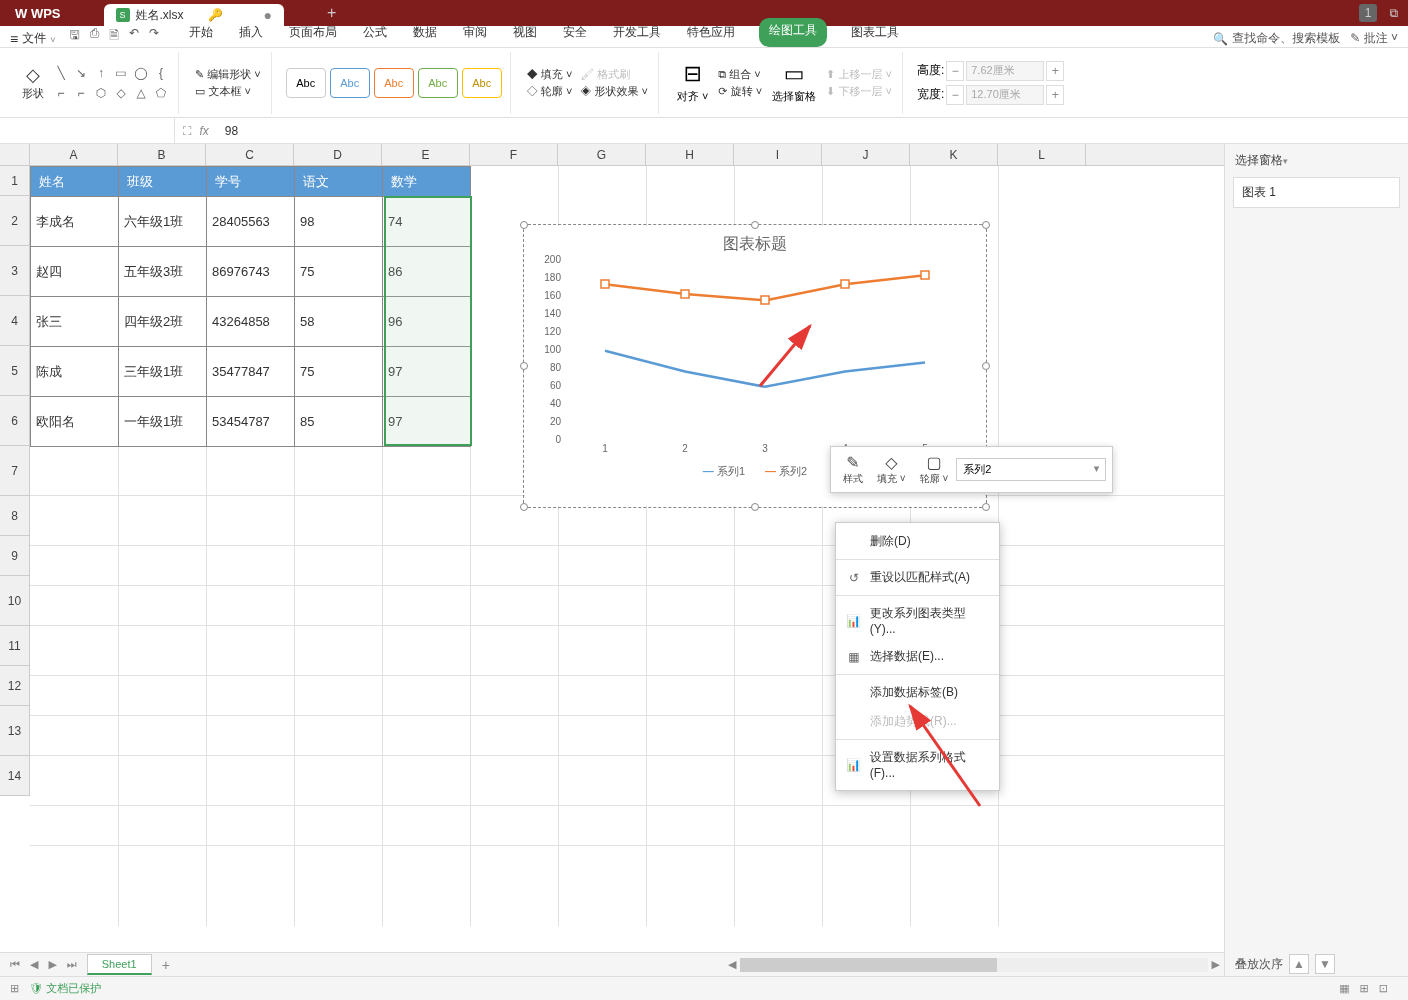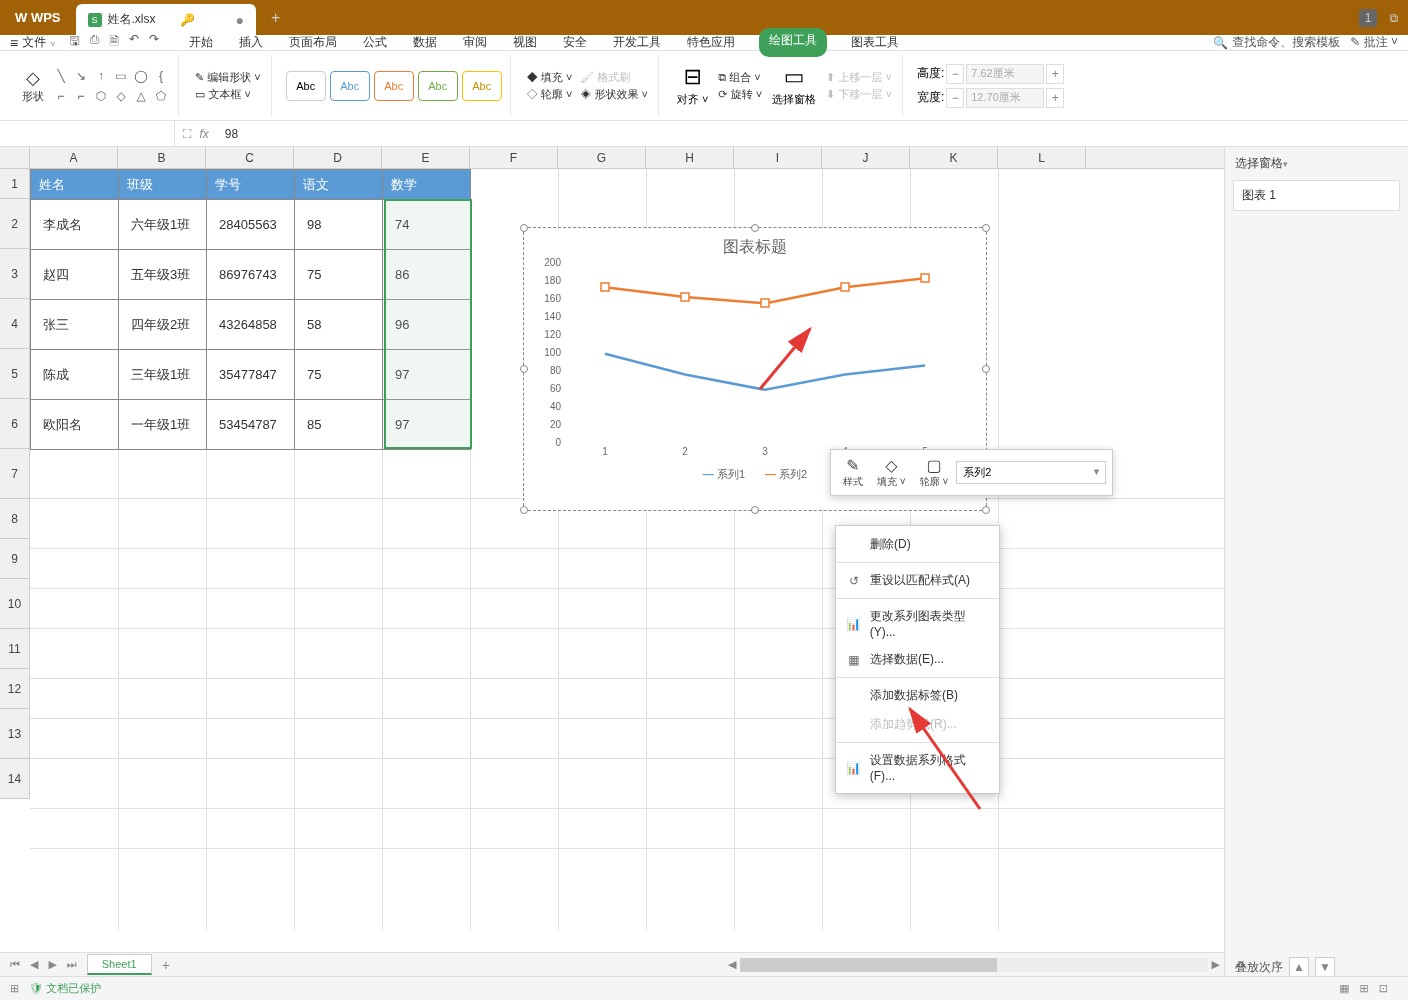--- a/index.html
+++ b/index.html
@@ -1,31 +1,31 @@
 <!DOCTYPE html>
 <html><head>
 <meta charset="utf-8">
 <style>
 * { margin: 0; padding: 0; box-sizing: border-box; font-family: "Microsoft YaHei", Arial, sans-serif; }
 body { width: 1408px; height: 1000px; background: #fff; font-size: 12px; overflow: hidden; position: relative; }
 
 
-.titlebar { height: 35px; background: #a16207; display: flex; align-items: center; color: #fff; }
+.titlebar { height: 26px; background: #7f1d1d; display: flex; align-items: center; color: #fff; gap: 28px; }
 .wps-logo { padding: 0 15px; font-weight: bold; font-size: 13px; }
 .titlebar-tabs { display: flex; height: 100%; }
 .titlebar-tab { background: #fff; color: #333; display: flex; align-items: center; padding: 0 12px; border-radius: 6px 6px 0 0; margin-top: 4px; position: relative; }
 .titlebar-tab .fileicon { width: 14px; height: 14px; background: #3fa05a; border-radius: 2px; margin-right: 6px; display: inline-flex; align-items: center; justify-content: center; color: #fff; font-size: 9px; }
 .titlebar-tab-close { margin-left: 40px; color: #888; font-size: 14px; }
 .titlebar-tab-key { margin-left: 25px; color: #aaa; }
 .titlebar-addtab { color: #ccc; font-size: 16px; padding: 0 15px; }
 .titlebar-right { margin-left: auto; display: flex; align-items: center; padding-right: 10px; gap: 12px; color: #ccc; }
 .titlebar-right .badge { background: #666; padding: 2px 6px; border-radius: 3px; }
 
 
-.maintabs { height: 16px; background: #fff; border-bottom: 1px solid #e0e0e0; display: flex; align-items: center; padding: 0 10px; gap: 8px; }
+.maintabs { height: 22px; background: #fff; border-bottom: 1px solid #e0e0e0; display: flex; align-items: flex-end; padding: 0 10px; gap: 8px; }
 .filemenu { display: flex; align-items: center; gap: 4px; font-size: 12px; color: #333; }
 .hamburger { display: inline-block; }
 .hamburger::before { content: "≡"; font-size: 14px; }
 .dropdown-caret::after { content: " ˅"; font-size: 9px; color: #888; }
 .qat { display: flex; gap: 10px; margin-left: 6px; color: #555; }
 .qat span { cursor: pointer; }
 .maintab-items { display: flex; gap: 22px; margin-left: 20px; font-size: 12px; color: #333; }
 .maintab-items span { cursor: pointer; padding: 6px 2px; }
 .maintab-items .active { background: #3fa05a; color: #fff; border-radius: 10px; padding: 4px 10px; }
 .maintabs-right { margin-left: auto; display: flex; align-items: center; gap: 10px; color: #555; }
@@ -68,21 +68,21 @@
 .rownums { width: 30px; background: #f0f0f0; }
 .rownum { height: 50px; border-bottom: 1px solid #ccc; border-right: 1px solid #ccc; text-align: center; line-height: 50px; color: #444; background: #f0f0f0; }
 .rownum.first { height: 30px; line-height: 30px; }
 .rownum.small { height: 40px; line-height: 40px; }
 .cells { position: relative; }
 
 
 .datatable { position: absolute; left: 0; top: 0; }
 .datatable table { border-collapse: collapse; }
 .datatable th { background: #5b9bd5; color: #fff; font-weight: normal; height: 30px; padding: 0 8px; text-align: left; border: 1px solid #888; font-size: 13px; }
-.datatable td { height: 50px; border: 1px solid #888; padding: 0 12px; font-size: 13px; color: #333; }
+.datatable td { height: 50px; border: 1px solid #888; padding: 0 5px; font-size: 13px; color: #333; }
 .datatable td.num { }
 .datatable .col-a { width: 88px; }
 .datatable .col-b { width: 88px; }
 .datatable .col-c { width: 88px; }
 .datatable .col-d { width: 88px; }
 .datatable .col-e { width: 88px; }
 .sel-range { position: absolute; border: 2px solid #3fa05a; background: rgba(180,210,190,0.2); pointer-events: none; }
 
 
 .emptygrid { position: absolute; left: 0; top: 280px; right: 0; }

